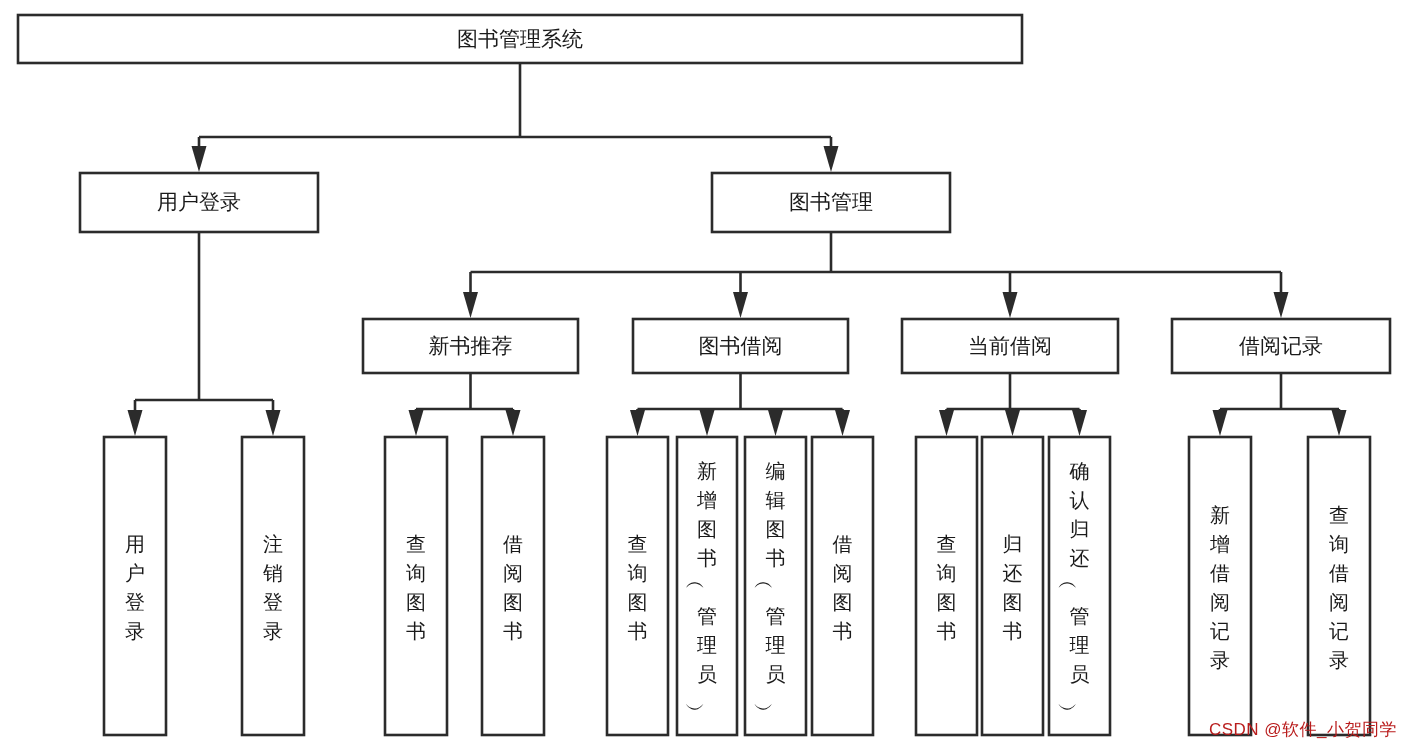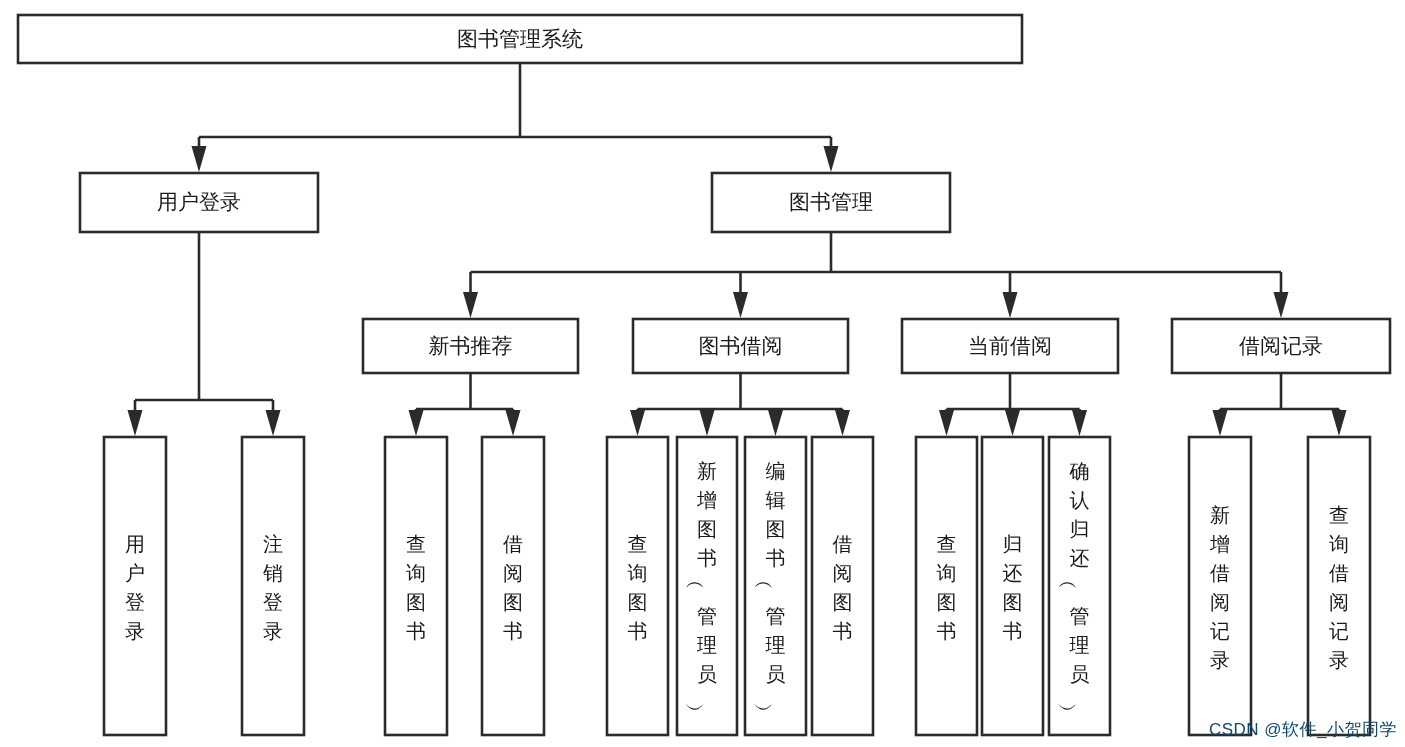--- a/index.html
+++ b/index.html
@@ -53,21 +53,21 @@
   .arrow-head {
     fill: #2b2b2b;
     stroke: none;
   }
   .watermark {
     position: absolute;
     right: 8px;
     bottom: 6px;
     font-family: "Liberation Sans", "DejaVu Sans", sans-serif;
     font-size: 17px;
-    color: #0c4a6e;
+    color: #b91c1c;
     letter-spacing: 0.5px;
     white-space: nowrap;
     user-select: none;
   }
 </style>
 </head>
 <body>
 
 <div id="diagram-root">
   <svg class="flow" viewBox="0 0 1405 747" xmlns="http://www.w3.org/2000/svg">

